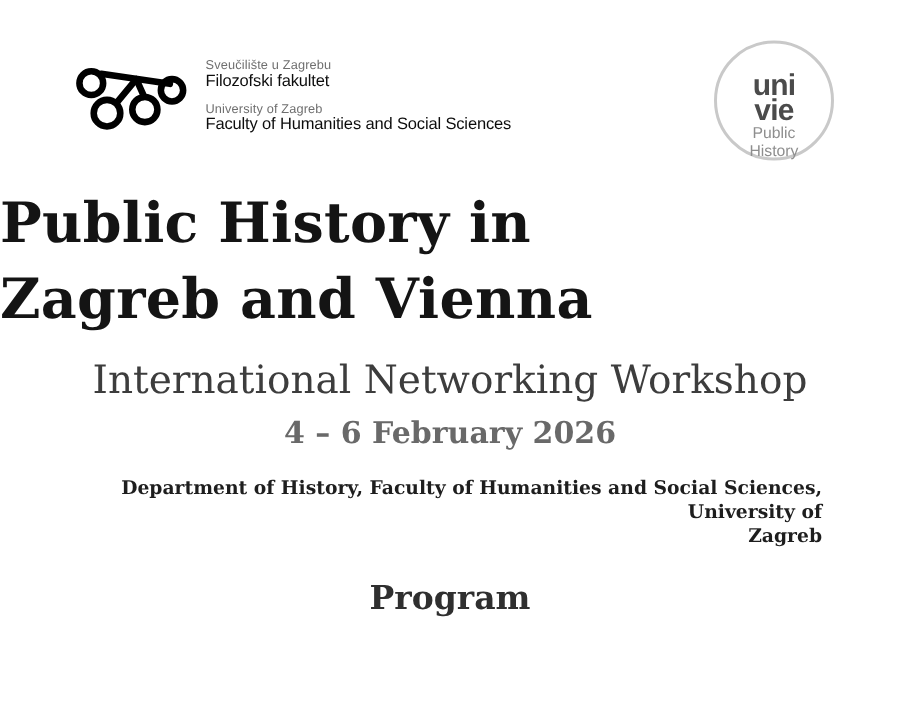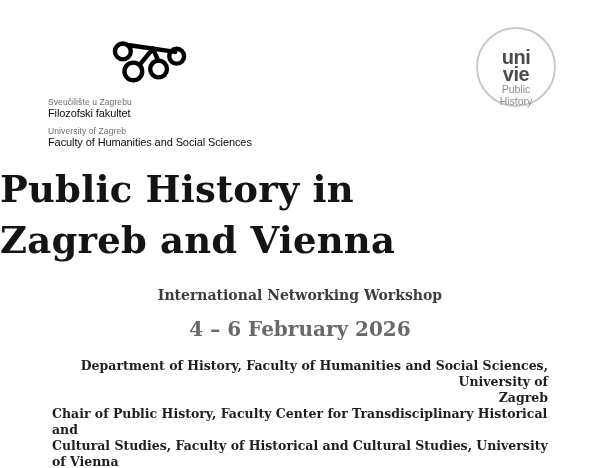--- a/index.html
+++ b/index.html
@@ -14,24 +14,23 @@
   }
   
   .header {
     display: flex;
     justify-content: space-between;
     align-items: flex-start;
     padding: 27px 44px 0 48px;
   }
   .zg-logo {
     display: flex;
-    align-items: center;
+    align-items: flex-end;
     gap: 9px;
     margin-top: 8px;
-    flex-direction: column;
   }
   .zg-mark { flex: 0 0 auto; display: block; }
   .zg-text {
     font-family: "Liberation Sans", sans-serif;
     margin-top: 3px;
   }
   .zg-small {
     font-size: 8.5px;
     line-height: 10px;
     color: #6e6e6e;
@@ -80,23 +79,23 @@
     text-align: left;
     font-size: 37px;
     line-height: 51px;
     font-weight: bold;
     color: #141414;
     letter-spacing: 0.2px;
   }
   .subtitle {
     margin-top: 14px;
     text-align: center;
-    font-size: 14px;
+    font-size: 26px;
     line-height: 30px;
-    font-weight: bold;
+    font-weight: normal;
     color: #3d3d3d;
   }
   .date {
     margin-top: 5px;
     text-align: center;
     font-size: 20px;
     line-height: 28px;
     font-weight: bold;
     color: #696969;
   }
@@ -162,19 +161,17 @@
   <h1 class="title pre">Public History in
 Zagreb and Vienna</h1>
 
   <h2 class="subtitle">International Networking Workshop</h2>
 
   <div class="date">4 – 6 February 2026</div>
 
   <div class="affil">
     <p class="affil-zg pre">Department of History, Faculty of Humanities and Social Sciences, University of
 Zagreb</p>
-    <p class="affil-vie pre">Chair of Public History, Faculty Center for Transdisciplinary Historical and
-Cultural Studies, Faculty of Historical and Cultural Studies, University of Vienna</p>
   </div>
 
   <div class="program">Program</div>
 
 </div>
 
 </body></html>

